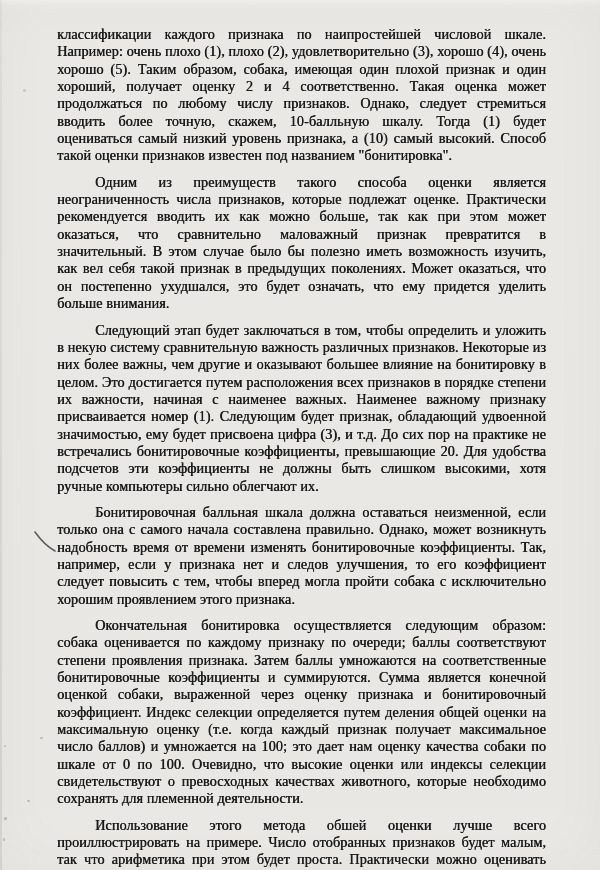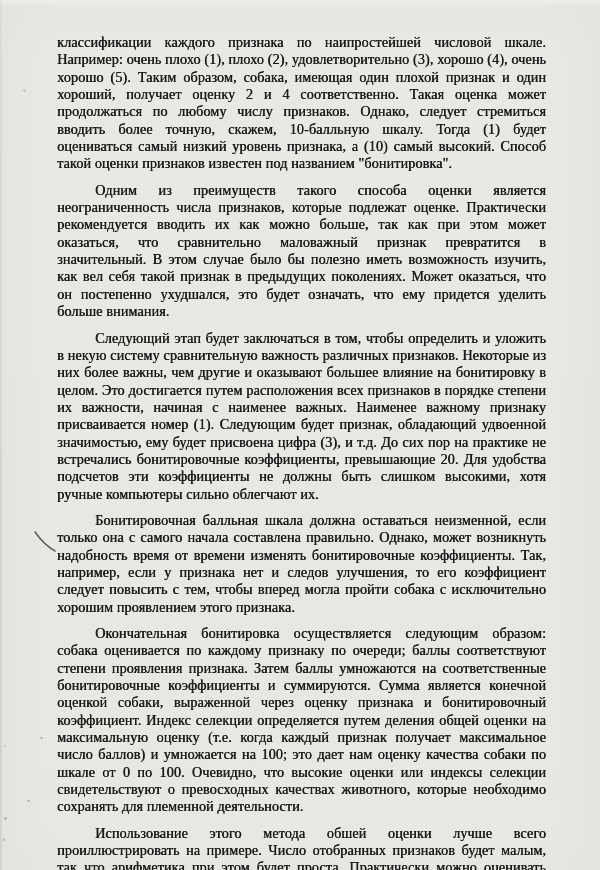--- a/index.html
+++ b/index.html
@@ -24,21 +24,21 @@
     width: 489px;
     color: #1b1b1b;
     font-size: 14.2px;
     line-height: 17.35px;
     text-align: justify;
     
     text-shadow: 0.4px 0 0 currentColor;
     letter-spacing: 0.1px;
   }
   .text-block p {
-    margin: 8px 0 9px 0;
+    margin: 0 0 9px 0;
     text-indent: 38px;
   }
   .text-block p.no-indent {
     text-indent: 0;
   }
   .text-block p.runs-off {
     margin-bottom: 0;
   }
   
   .pen-mark {

